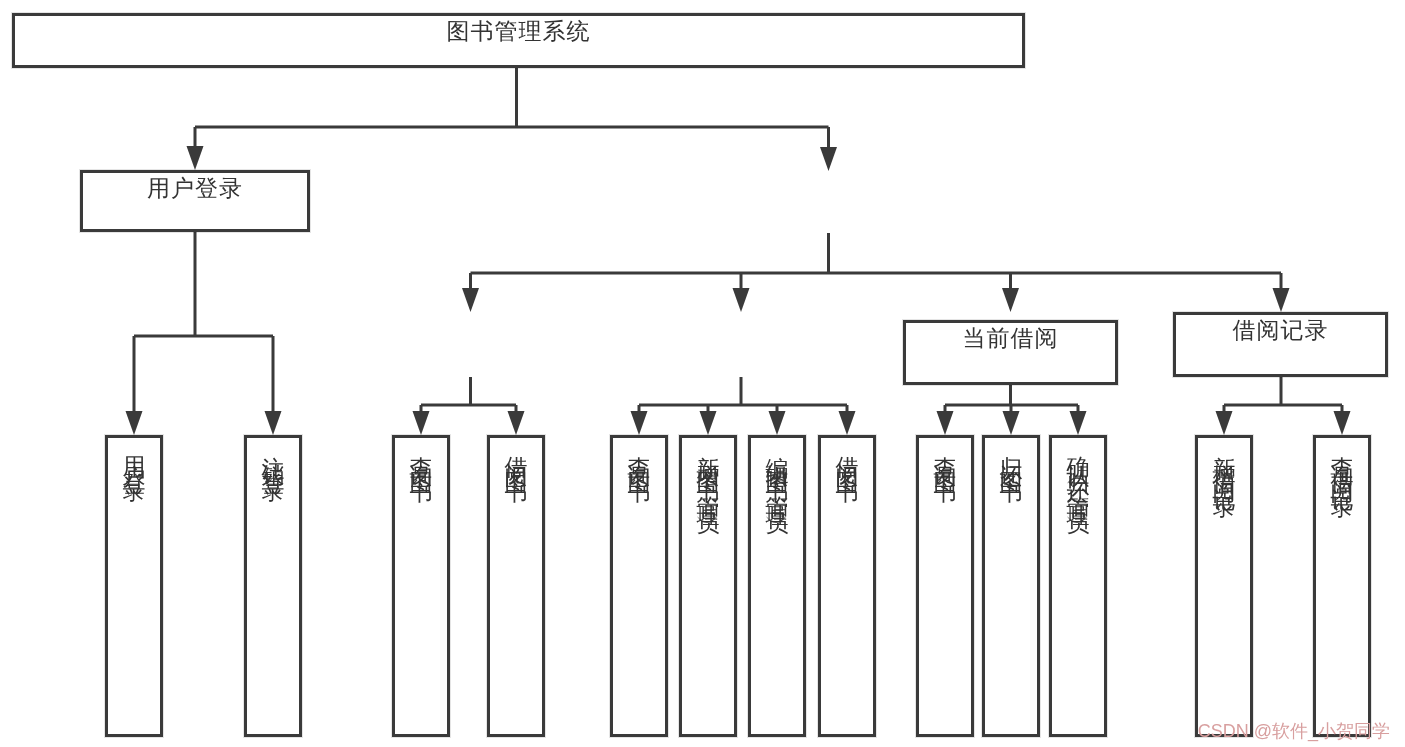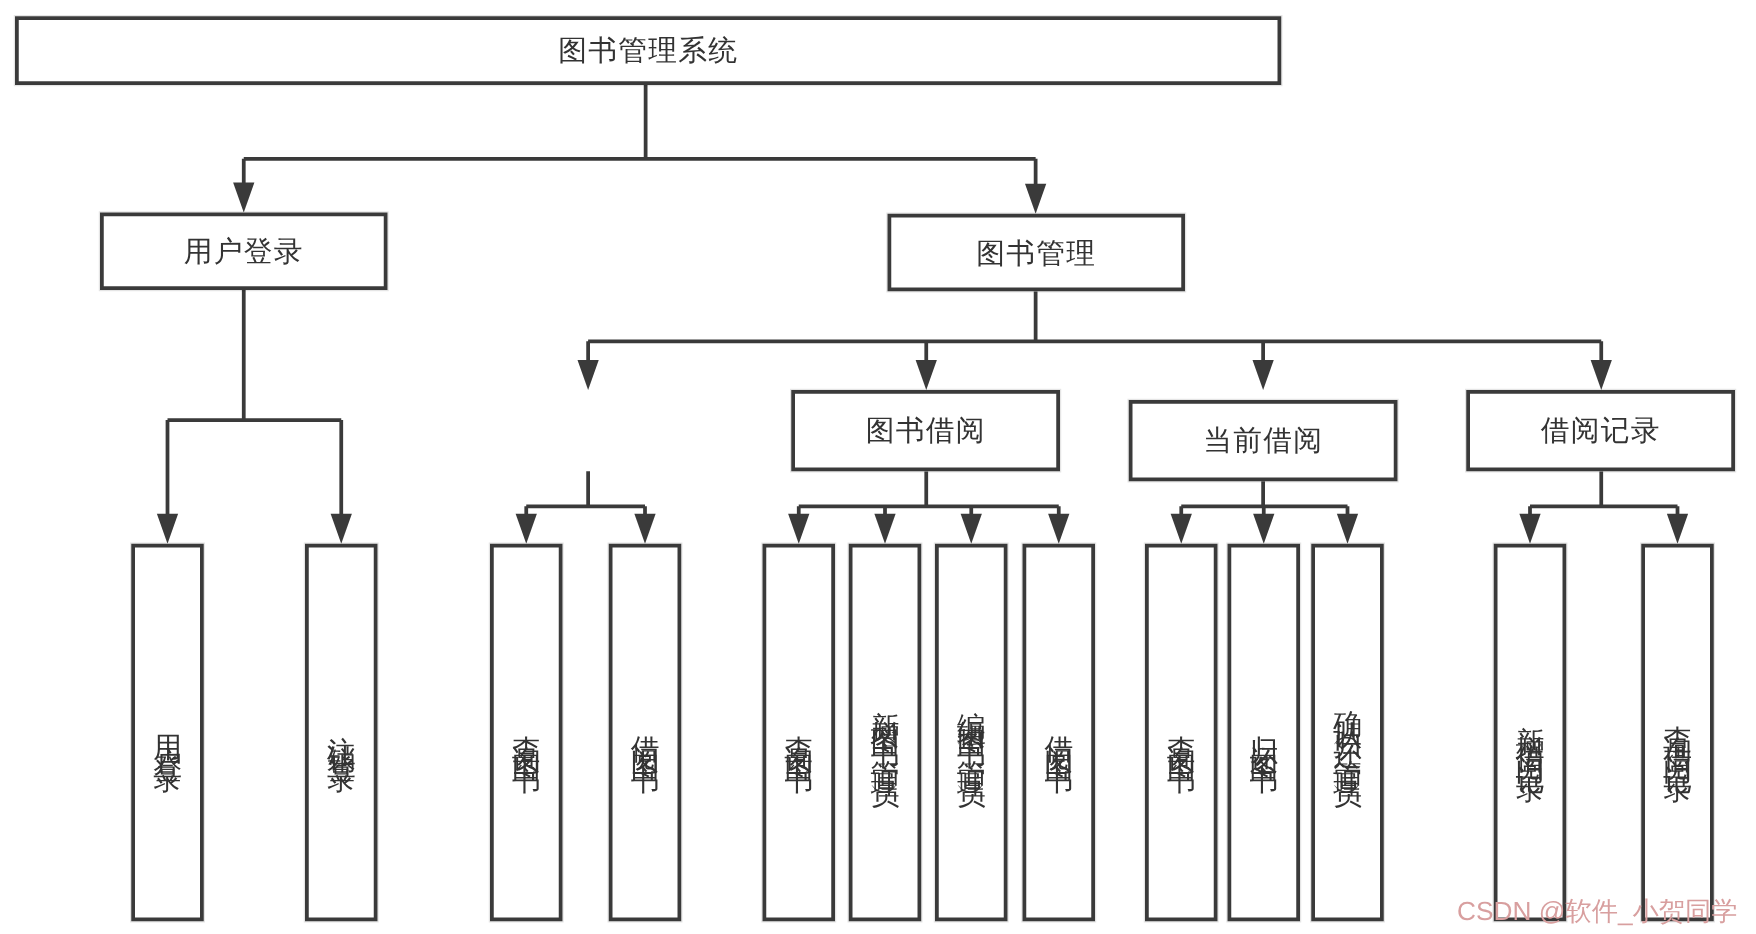--- a/index.html
+++ b/index.html
@@ -27,21 +27,21 @@
   .wires polygon{
     fill:var(--line,#3a3a3a);
     stroke:none;
   }
   .node{
     position:absolute;
     box-sizing:border-box;
     border:3px solid var(--line,#3a3a3a);
     background:var(--box_fill,#ffffff);
     display:flex;
-    align-items:center;
+    align-items:flex-start;
     justify-content:center;
     color:var(--text,#333333);
     box-shadow:0 0 0 1px rgba(0,0,0,0.10);
   }
   .lbl{
     font-size:23px;
     letter-spacing:1px;
     white-space:nowrap;
     color:var(--text,#333333);
   }
@@ -50,21 +50,21 @@
     letter-spacing:8px;
     font-size:23px;
     line-height:1;
     white-space:nowrap;
     color:var(--text,#333333);
   }
   .watermark{
     position:absolute;
     right:15px;
     bottom:4px;
-    font-size:21px;
+    font-size:18px;
     color:var(--watermark,#d89f9f);
     white-space:nowrap;
   }
 </style>
 </head>
 <body>
 
 <div class="canvas">
 
   <svg class="wires" width="1405" height="747" viewBox="0 0 1405 747">
@@ -117,27 +117,21 @@
     </g>
   </svg>
 
   <div class="node" style="left:12px;top:13px;width:1013px;height:55px">
     <span class="lbl">图书管理系统</span>
   </div>
 
   <div class="node" style="left:80px;top:170px;width:230px;height:62px">
     <span class="lbl">用户登录</span>
   </div>
-  <div class="node" style="left:710px;top:171px;width:238px;height:62px">
-    <span class="lbl">图书管理</span>
-  </div>
 
-  <div class="node" style="left:633px;top:312px;width:215px;height:65px">
-    <span class="lbl">图书借阅</span>
-  </div>
   <div class="node" style="left:903px;top:320px;width:215px;height:65px">
     <span class="lbl">当前借阅</span>
   </div>
   <div class="node" style="left:1173px;top:312px;width:215px;height:65px">
     <span class="lbl">借阅记录</span>
   </div>
 
   <div class="node" style="left:105px;top:435px;width:58px;height:302px">
     <span class="vtext">用户登录</span>
   </div>

